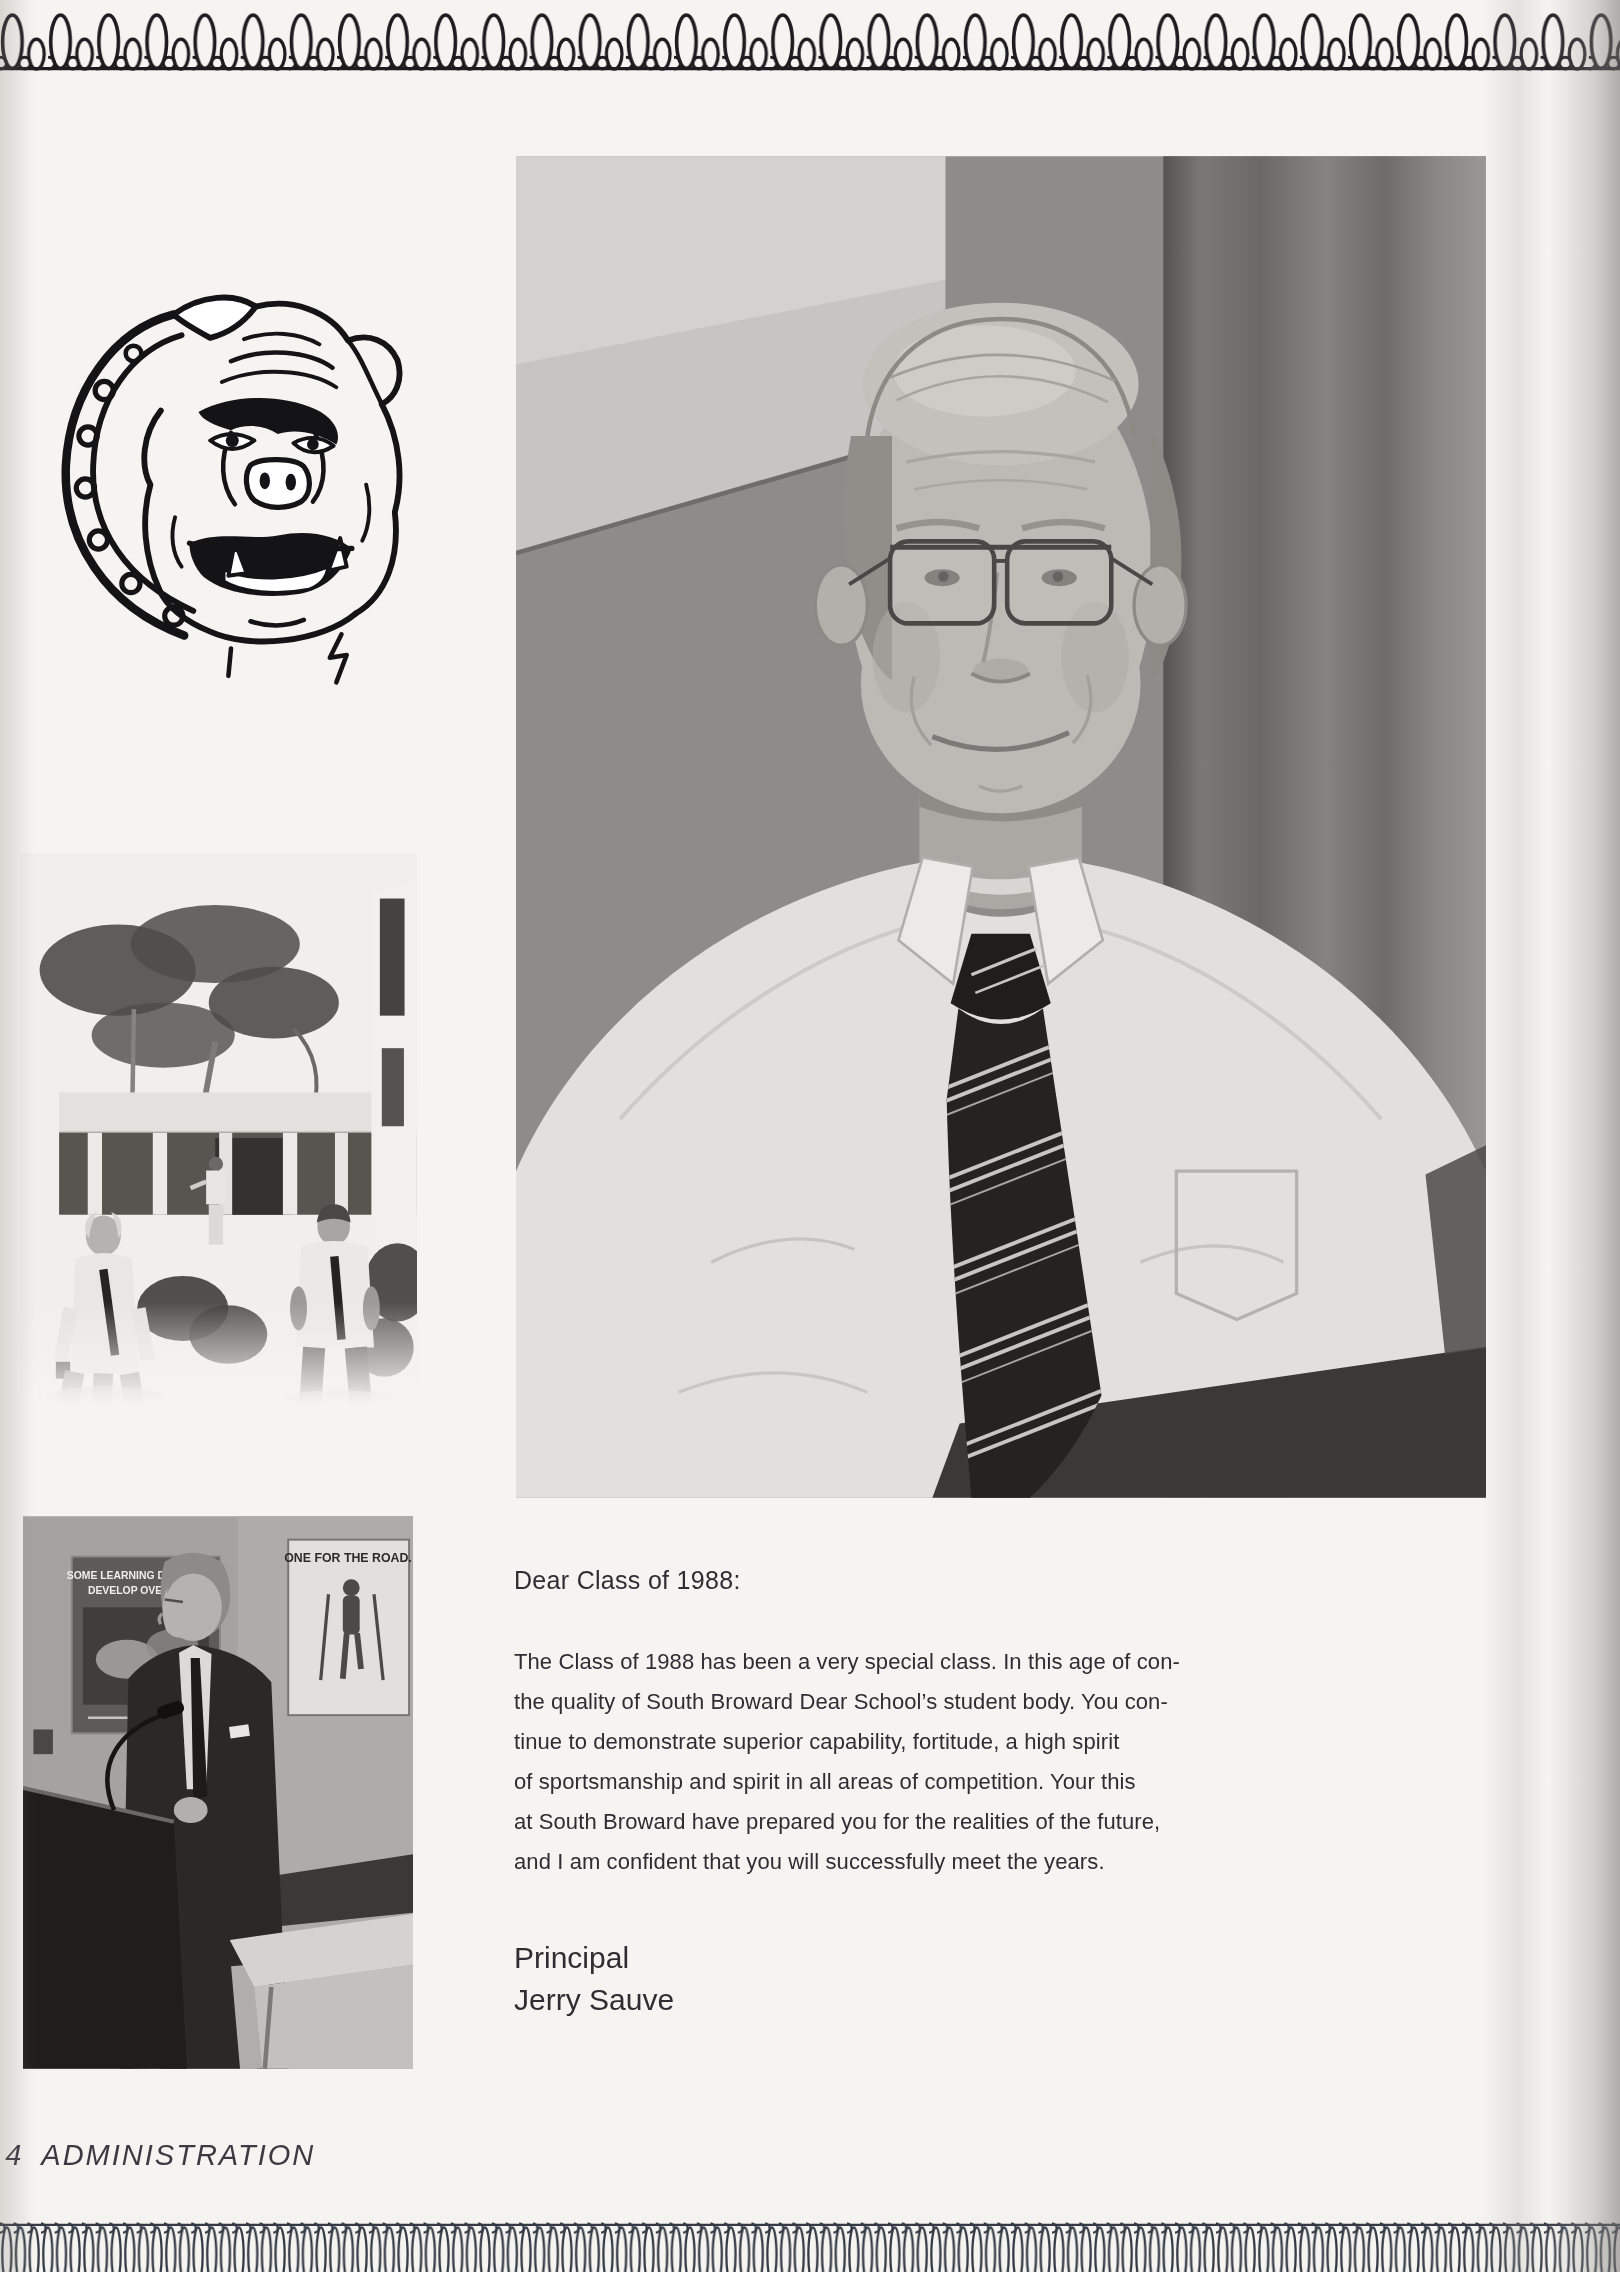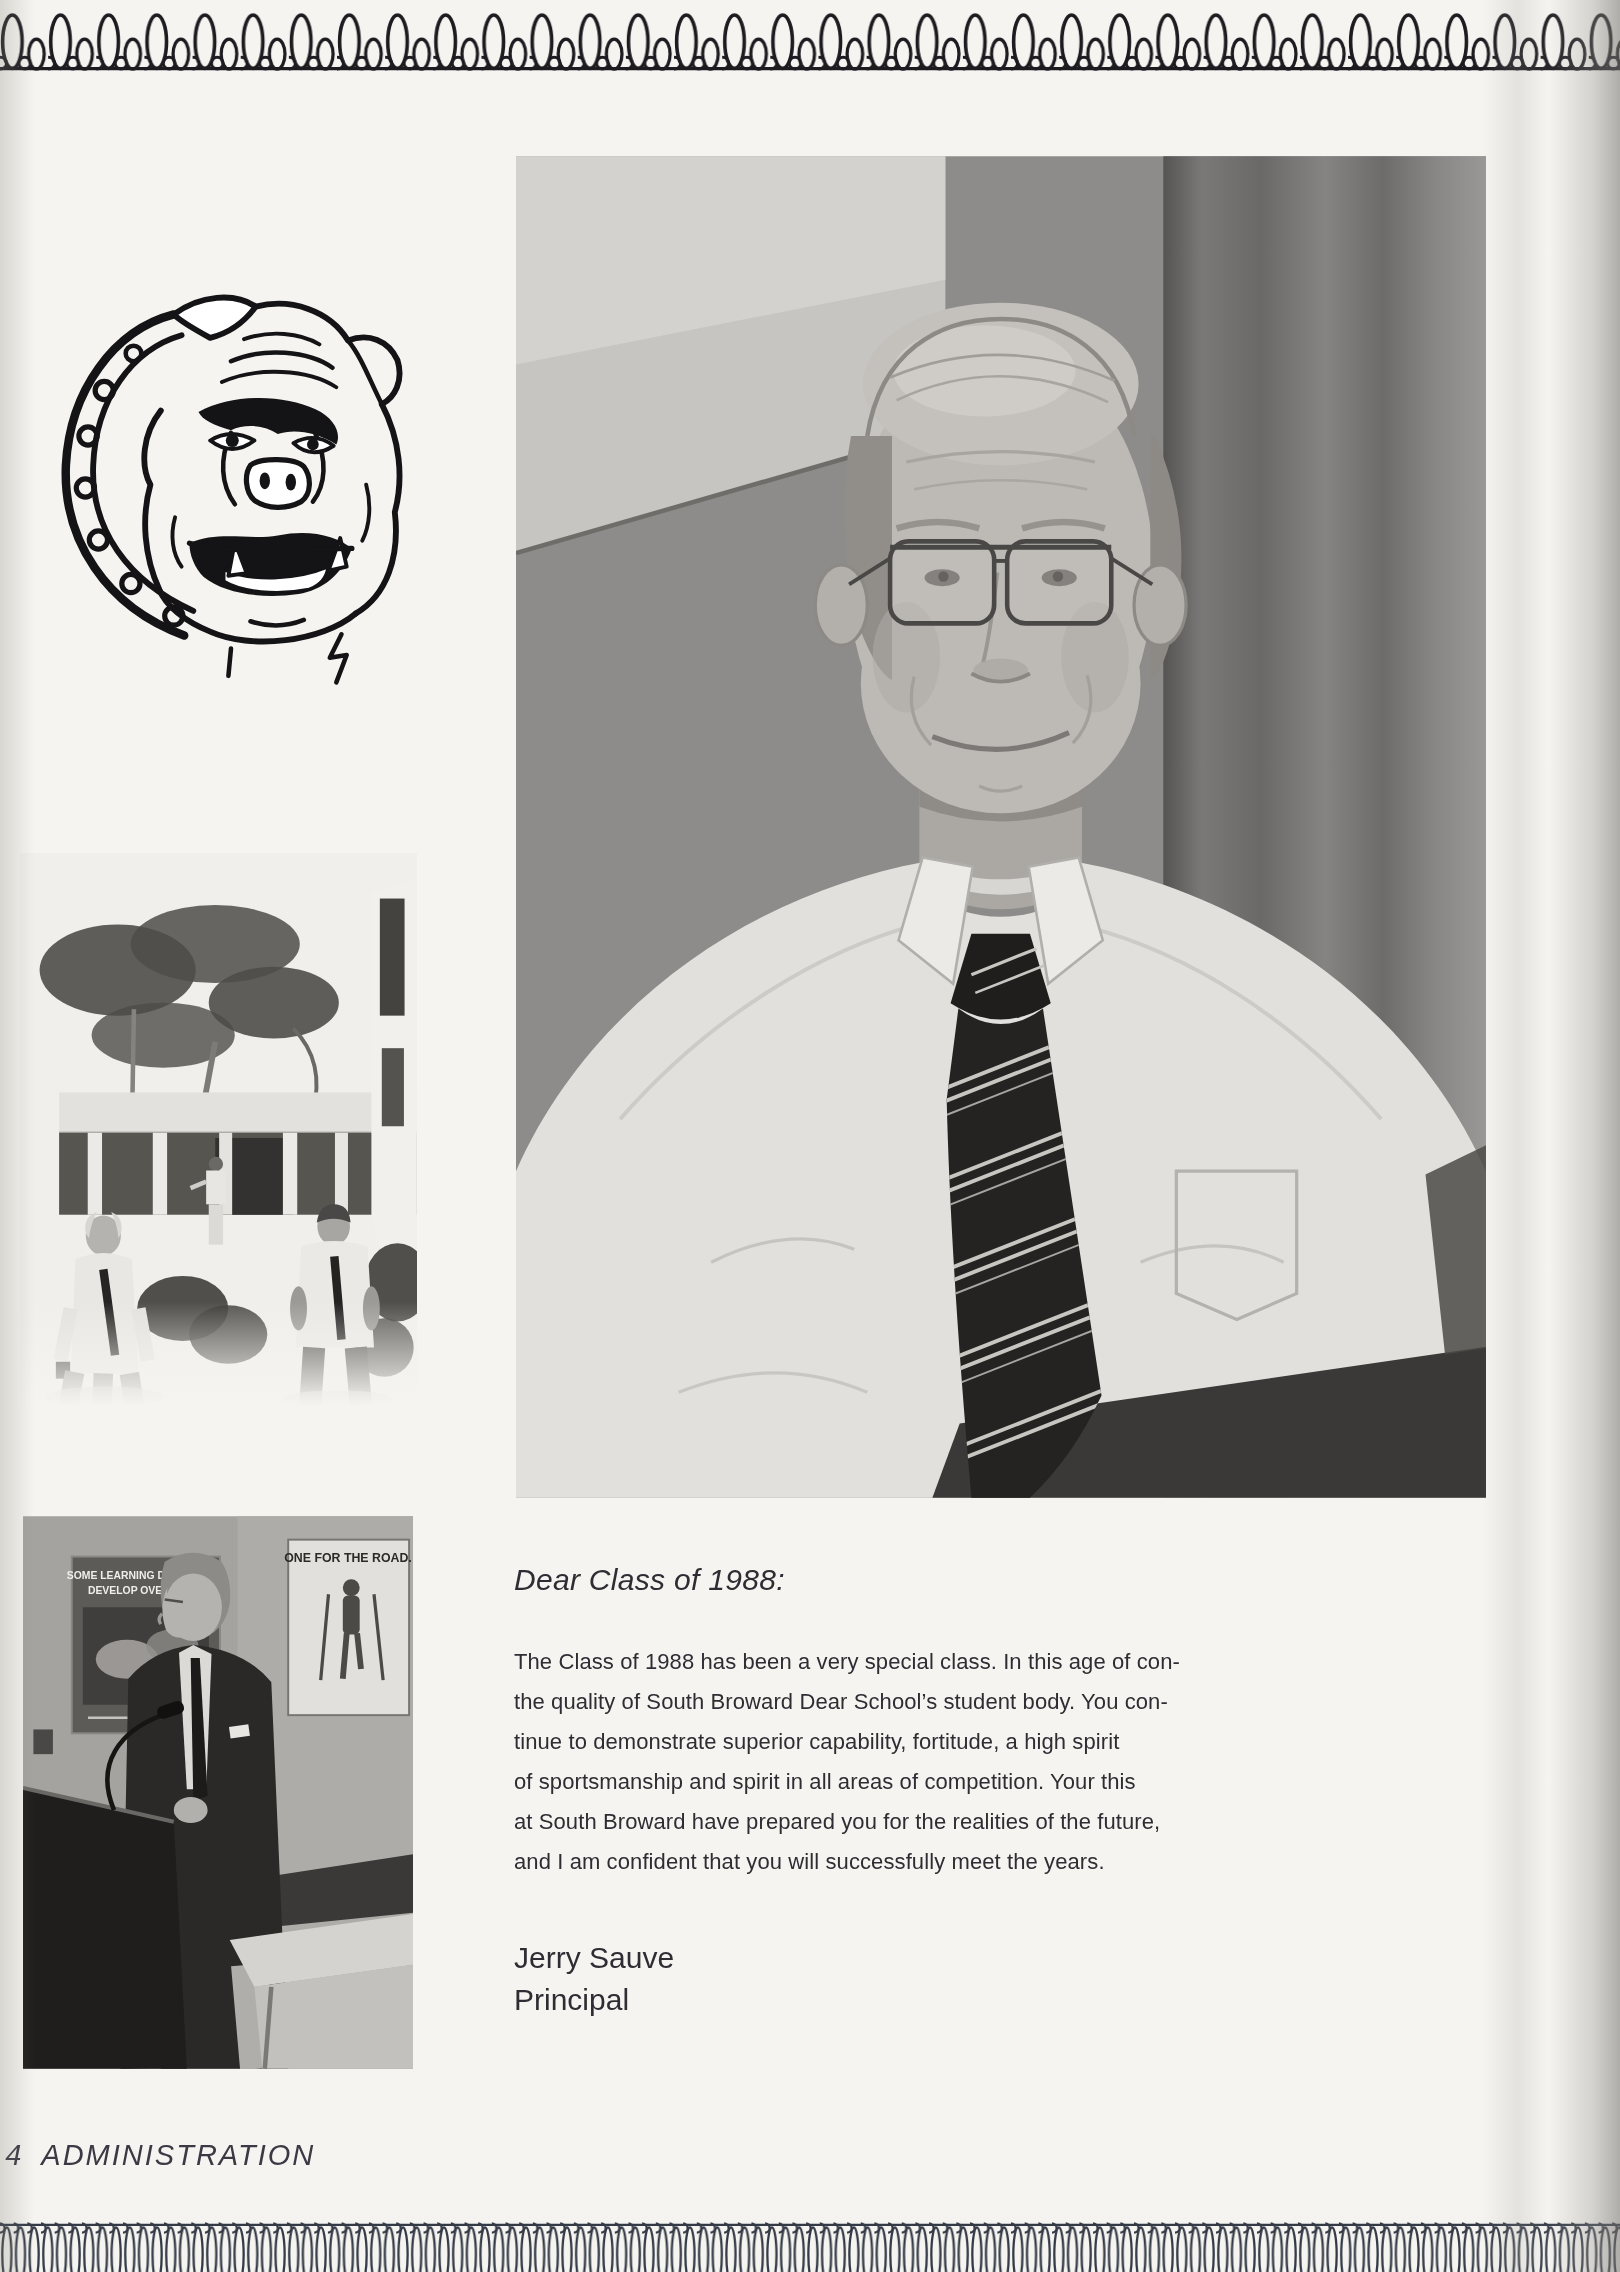--- a/index.html
+++ b/index.html
@@ -7,21 +7,21 @@
     position:relative;
     width:1620px;height:2273px;
     background:#f6f4f0;
     overflow:hidden;
     font-family:"Liberation Sans",sans-serif;
     color:#2e2d33;
   }
   .abs{position:absolute;}
   
   .letter{left:514px;top:1561px;width:1054px;}
-  .salutation{font-size:30px;line-height:38px;letter-spacing:0.3px;font-style:italic;}
+  .salutation{font-size:25px;line-height:38px;letter-spacing:0.3px;}
   .letter-body{margin-top:43px;}
   .letter-line{font-size:22px;line-height:40px;white-space:nowrap;letter-spacing:0.1px;}
   .signature{margin-top:55px;}
   .sig-line{font-size:30px;line-height:42px;}
   
   .footer{left:5.2px;top:2139px;font-style:italic;font-size:29px;letter-spacing:2px;color:#3b3a44;white-space:nowrap;}
   .footer .num{margin-right:18px;}
   
   .edge-right{
     right:0;top:0;width:138px;height:2273px;z-index:40;pointer-events:none;
@@ -328,22 +328,22 @@
     <div class="salutation">Dear Class of 1988:</div>
     <div class="letter-body">
         <div class="letter-line">The Class of 1988 has been a very special class. In this age of con-</div>
         <div class="letter-line">the quality of South Broward Dear School’s student body. You con-</div>
         <div class="letter-line">tinue to demonstrate superior capability, fortitude, a high spirit</div>
         <div class="letter-line">of sportsmanship and spirit in all areas of competition. Your this</div>
         <div class="letter-line">at South Broward have prepared you for the realities of the future,</div>
         <div class="letter-line">and I am confident that you will successfully meet the years.</div>
       </div>
     <div class="signature">
+      <div class="sig-line">Principal</div>
       <div class="sig-line">Jerry Sauve</div>
-      <div class="sig-line">Principal</div>
     </div>
   </div>
 
   <div class="abs footer">
     <span class="num">4</span><span>ADMINISTRATION</span>
   </div>
 
   <svg class="abs" style="left:0;top:2217px;" width="1620" height="56" viewBox="0 0 2490 86">
     <defs>
       <pattern id="loopBottom" width="21" height="86" patternUnits="userSpaceOnUse">

